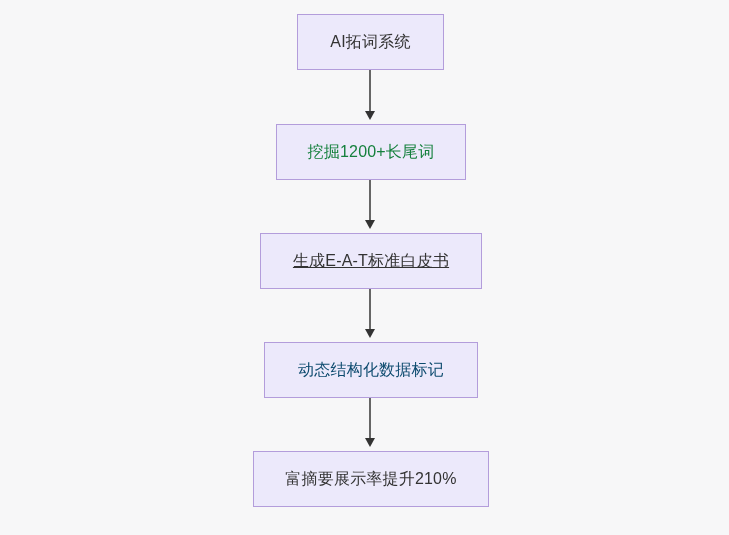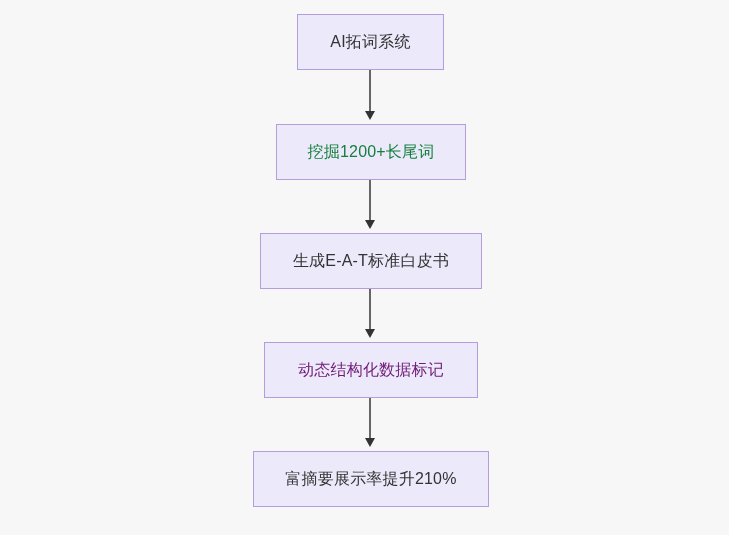--- a/index.html
+++ b/index.html
@@ -62,22 +62,22 @@
     <div class="edge" style="left: 369px; top: 289px; height: 44px; background: rgb(102, 102, 102);"></div>
     <div class="arrowhead" style="left: 365px; top: 329px; border-top-color: rgb(51, 51, 51);"></div>
     <div class="edge" style="left: 369px; top: 398px; height: 44px; background: rgb(102, 102, 102);"></div>
     <div class="arrowhead" style="left: 365px; top: 438px; border-top-color: rgb(51, 51, 51);"></div>
     <div class="node" style="left: 297px; top: 14px; width: 147px; background: rgb(236, 233, 251); border-color: rgb(179, 157, 219); color: rgb(51, 51, 51);">
       <span class="node-label">AI拓词系统</span>
     </div>
     <div class="node" style="left: 276px; top: 124px; width: 190px; background: rgb(236, 233, 251); border-color: rgb(179, 157, 219); color: #15803d;">
       <span class="node-label">挖掘1200+长尾词</span>
     </div>
-    <div class="node" style="left: 260px; top: 233px; width: 222px; background: rgb(236, 233, 251); border-color: rgb(179, 157, 219); color: rgb(51, 51, 51);">
+    <div class="node" style="left: 260px; top: 233px; width: 222px; background: rgb(236, 233, 251); border-color: rgb(179, 157, 219); color: rgb(51, 51, 51); text-decoration: underline;">
       <span class="node-label">生成E-A-T标准白皮书</span>
     </div>
-    <div class="node" style="left: 264px; top: 342px; width: 214px; background: rgb(236, 233, 251); border-color: rgb(179, 157, 219); color: #701a75;">
+    <div class="node" style="left: 264px; top: 342px; width: 214px; background: rgb(236, 233, 251); border-color: rgb(179, 157, 219); color: #0c4a6e;">
       <span class="node-label">动态结构化数据标记</span>
     </div>
     <div class="node" style="left: 253px; top: 451px; width: 236px; background: rgb(236, 233, 251); border-color: rgb(179, 157, 219); color: rgb(51, 51, 51);">
       <span class="node-label">富摘要展示率提升210%</span>
     </div>
   </div>
 
 </body></html>

